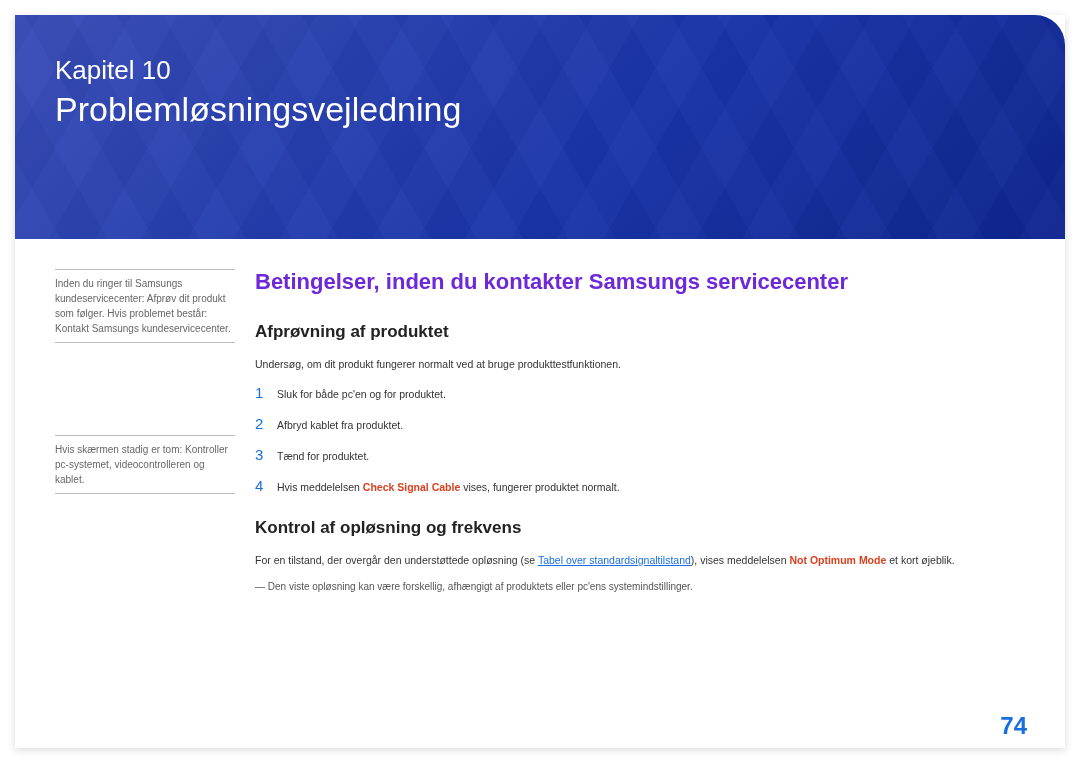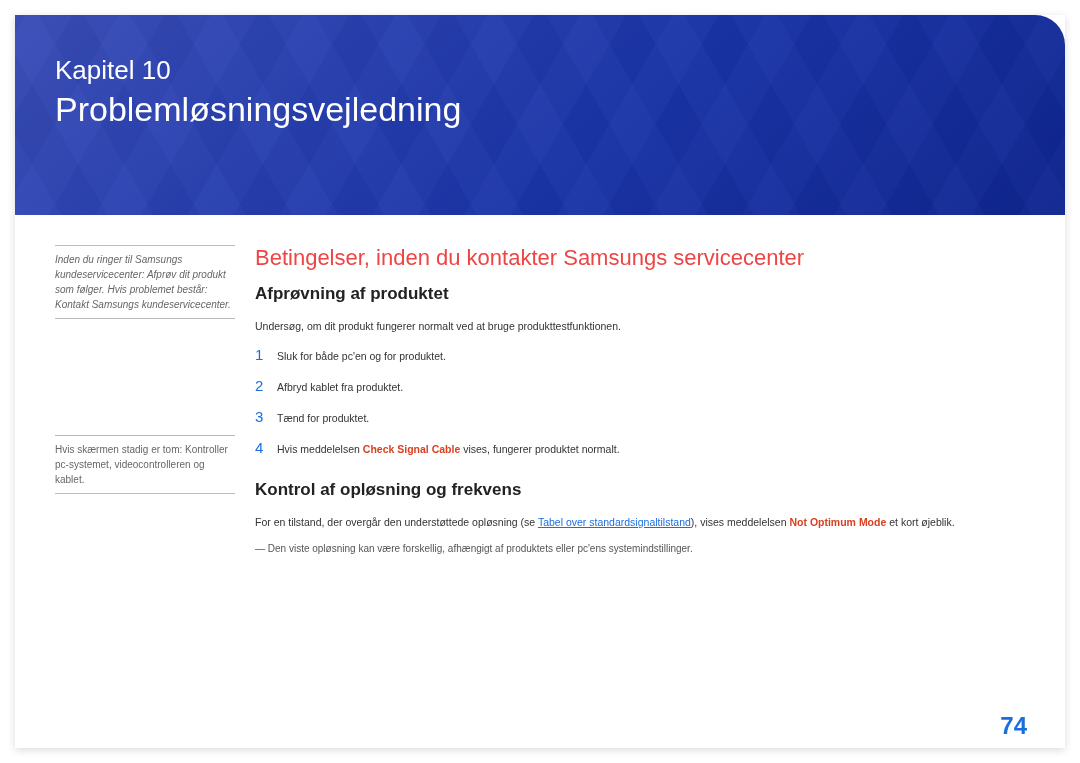--- a/index.html
+++ b/index.html
@@ -15,21 +15,21 @@
     position: absolute;
     top: 15px;
     left: 15px;
     right: 15px;
     bottom: 15px;
     background: #fff;
     box-shadow: 0 2px 8px rgba(0,0,0,0.15);
   }
   .banner {
     position: relative;
-    height: 200px;
+    height: 224px;
     background: linear-gradient(135deg, #3a4db8 0%, #2840b0 30%, #1a34a8 60%, #0f2690 100%);
     overflow: hidden;
     border-radius: 0 30px 0 0;
   }
   .banner::before {
     content: "";
     position: absolute;
     inset: 0;
     background-image:
       repeating-linear-gradient(60deg, rgba(255,255,255,0.03) 0 40px, rgba(0,0,0,0.04) 40px 80px),
@@ -59,36 +59,35 @@
     flex-shrink: 0;
     font-size: 10px;
     color: #666;
     line-height: 1.5;
     padding-right: 20px;
   }
   .side-note {
     border-top: 1px solid #bbb;
     border-bottom: 1px solid #bbb;
     padding: 6px 0;
-    margin-bottom: 116px;
-    font-style: italic;
+    margin-bottom: 92px;
   }
   .side-note-2 {
     border-top: 1px solid #bbb;
     border-bottom: 1px solid #bbb;
     padding: 6px 0;
   }
   .main-col {
     flex: 1;
   }
   .section-title {
-    color: #ef4444;
+    color: #6d28d9;
     font-size: 22px;
-    font-weight: 400;
-    margin-bottom: 13px;
+    font-weight: 700;
+    margin-bottom: 27px;
   }
   .sub-title {
     color: #222;
     font-size: 17px;
     font-weight: 600;
     margin-bottom: 14px;
   }
   .body-text {
     font-size: 10.5px;
     color: #333;

